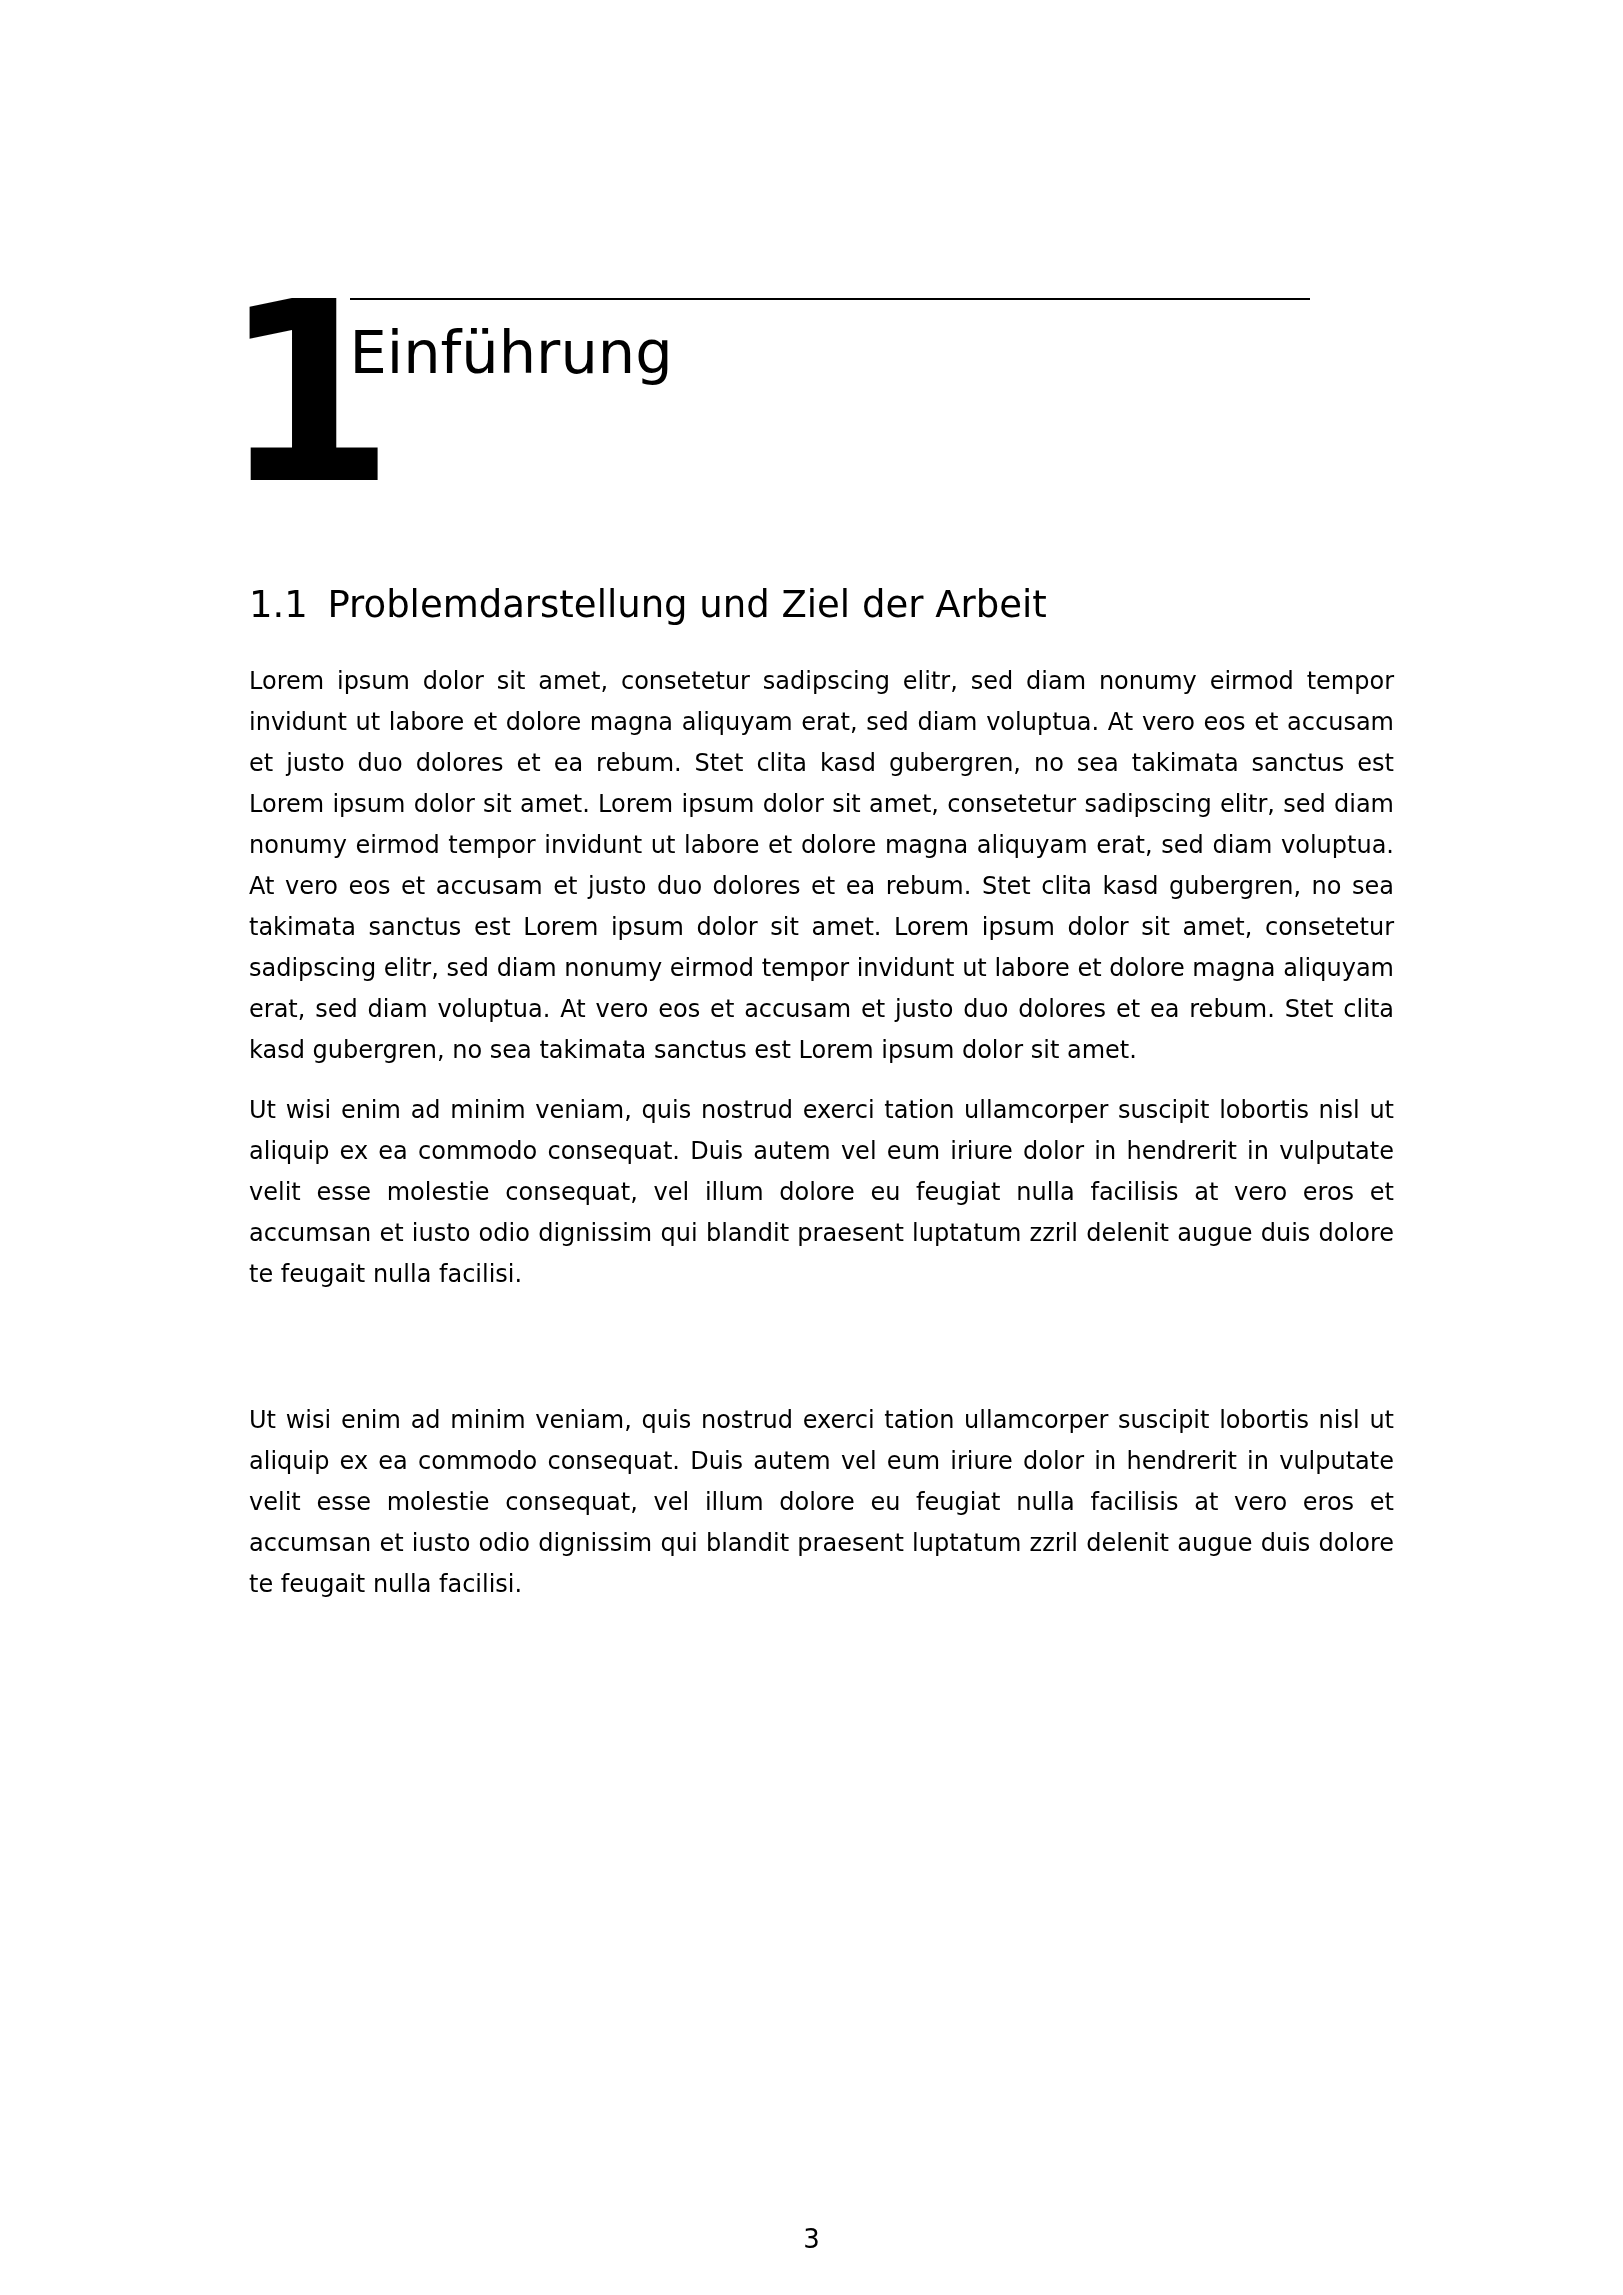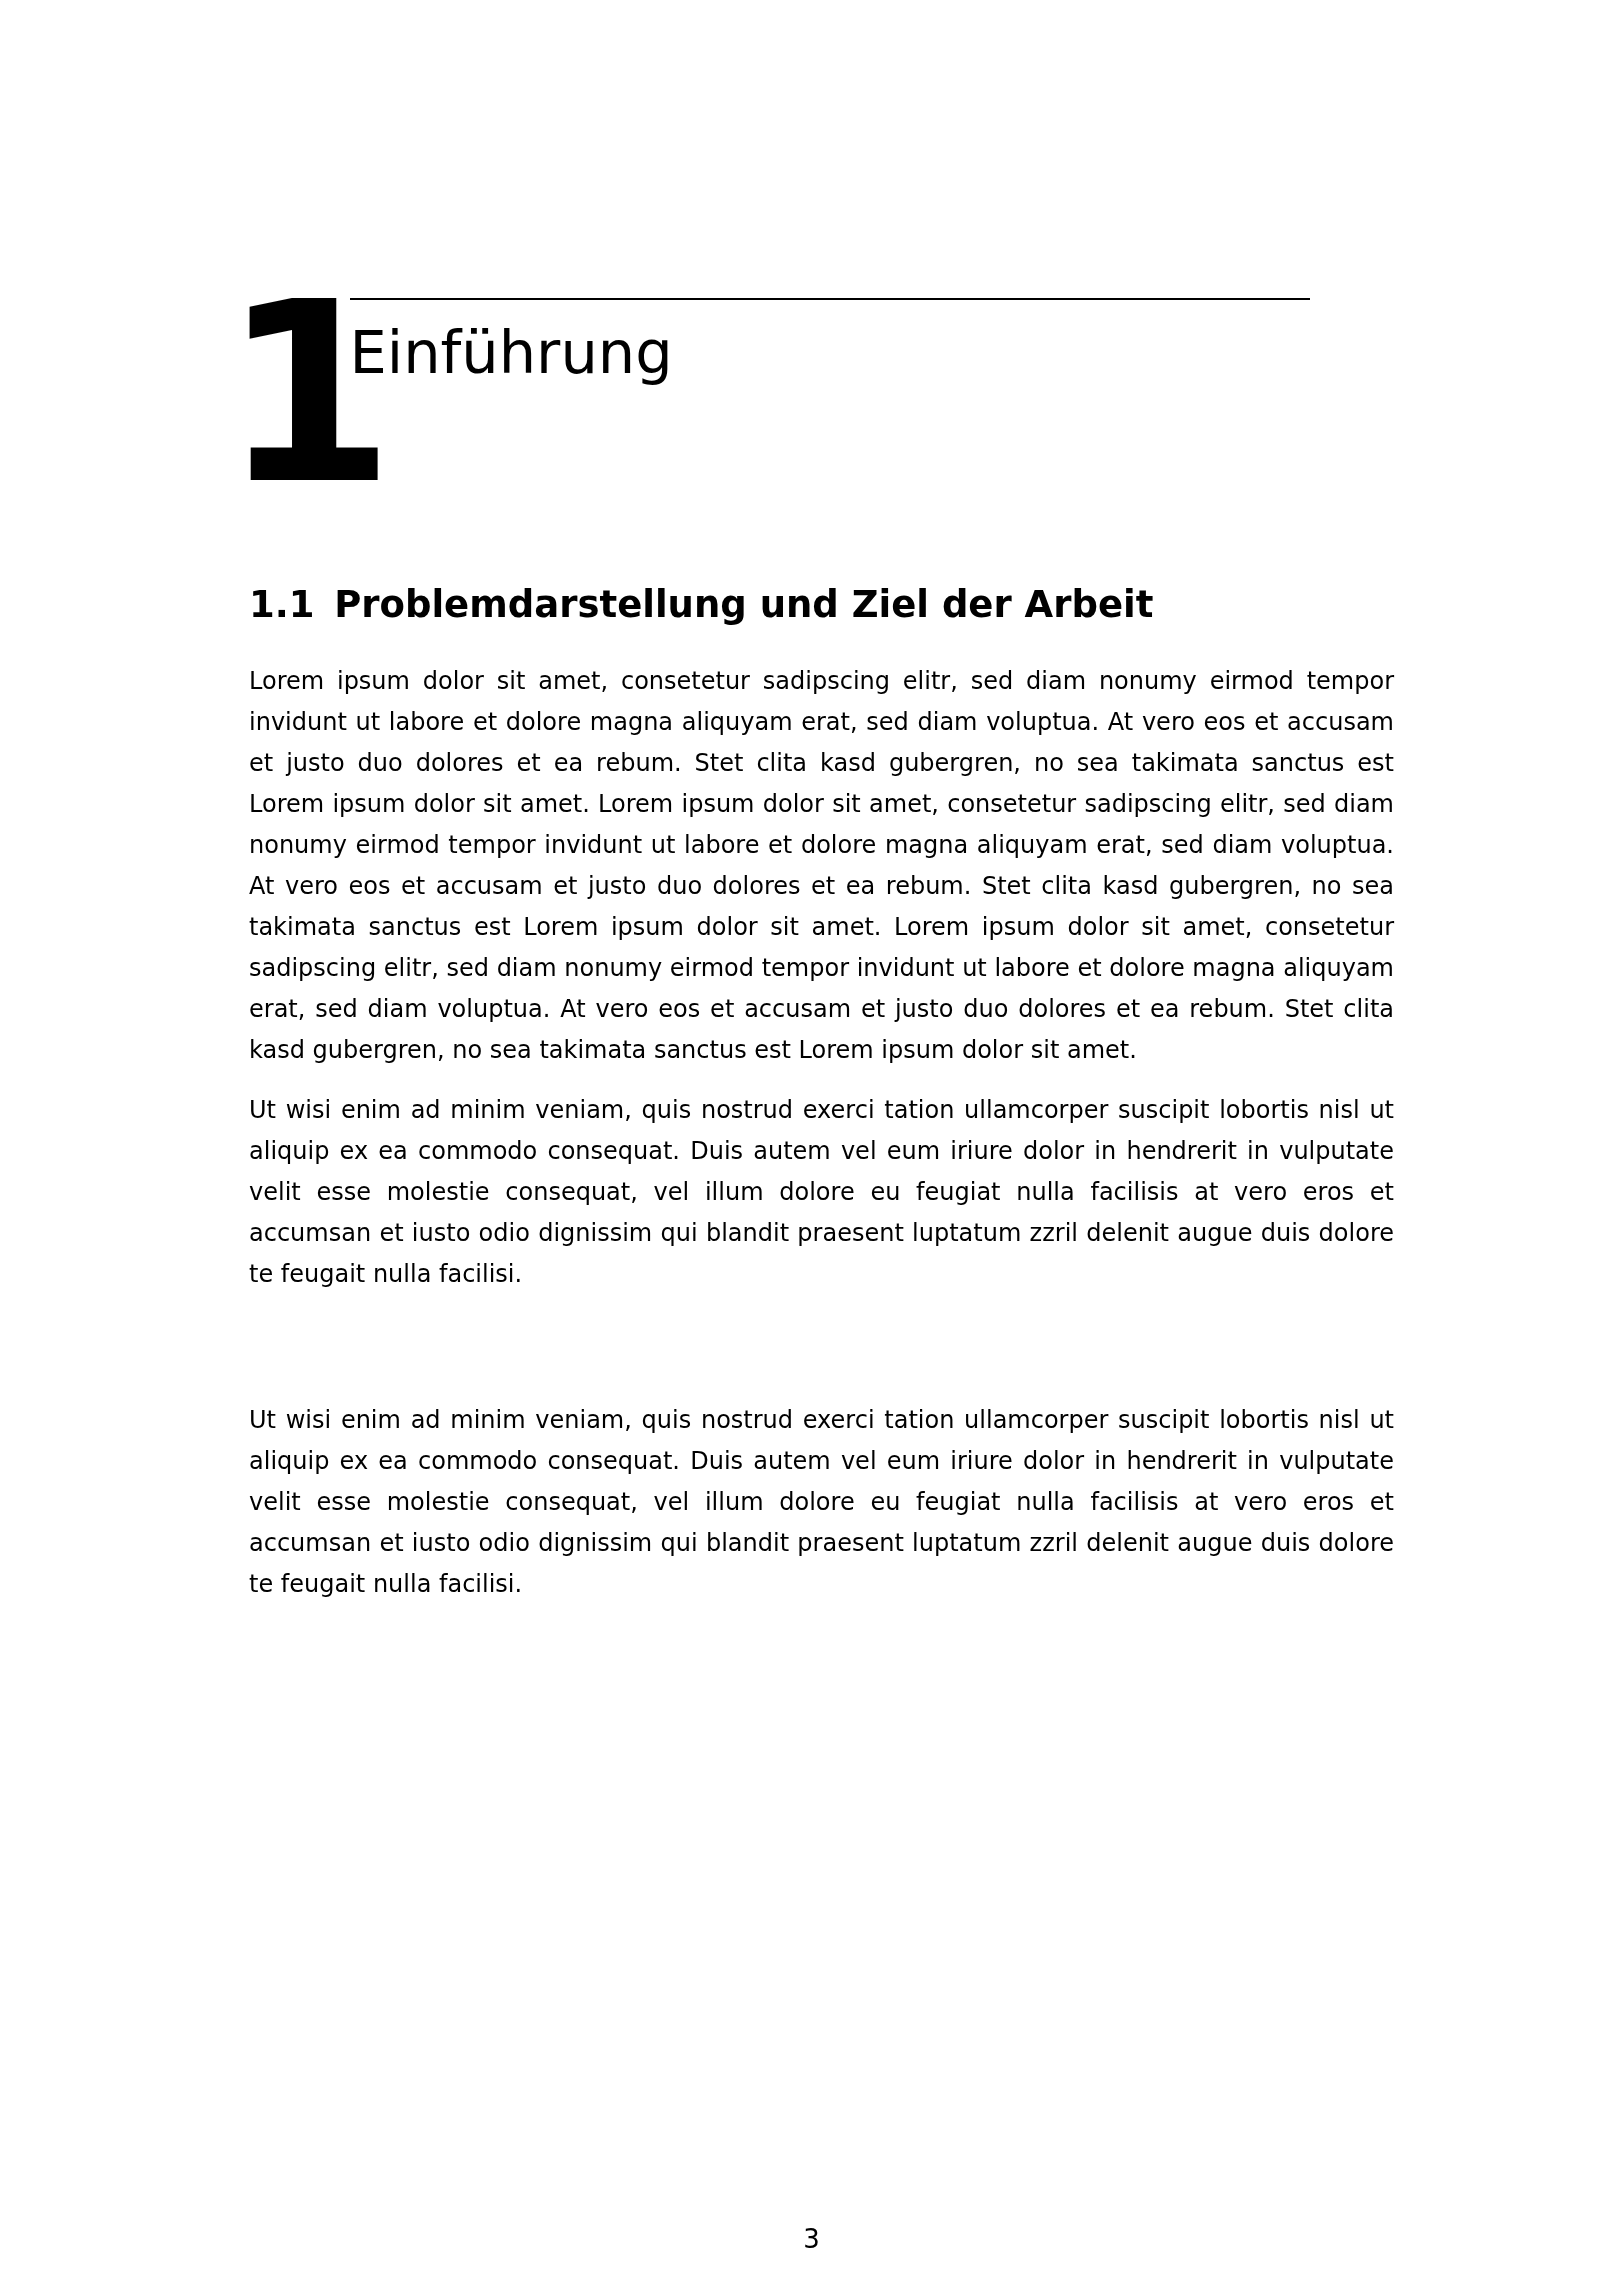--- a/index.html
+++ b/index.html
@@ -55,21 +55,21 @@
   .chapter-title {
     font-size: 59px;
     font-weight: normal;
     line-height: 1.05;
     margin: 0;
   }
 
   
   .section-heading {
     font-size: 37px;
-    font-weight: bold;
+    font-weight: normal;
     line-height: 1.15;
     margin: 0 0 34px 0;
   }
   .section-heading .sec-number {
     display: inline-block;
     margin-right: 19.6px;
   }
   .section-1-2 {
     margin-top: 105px;
   }

